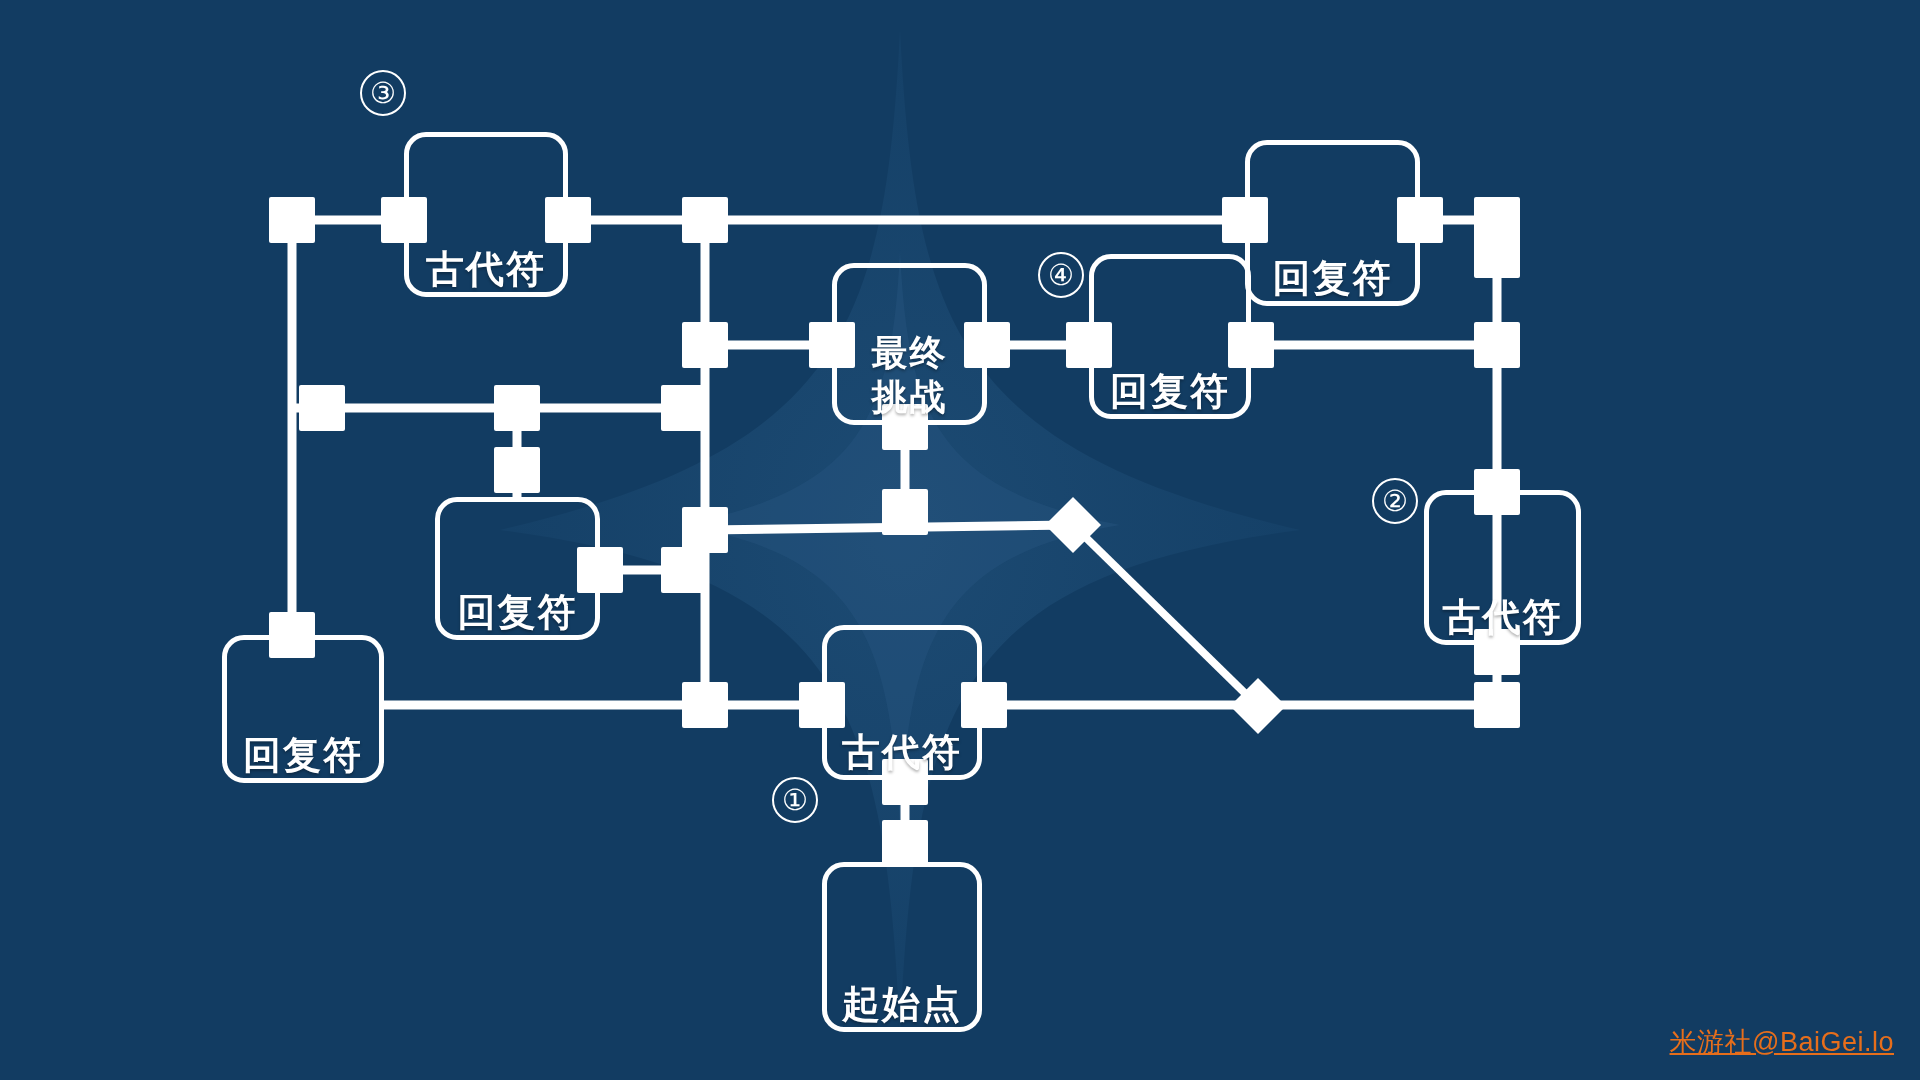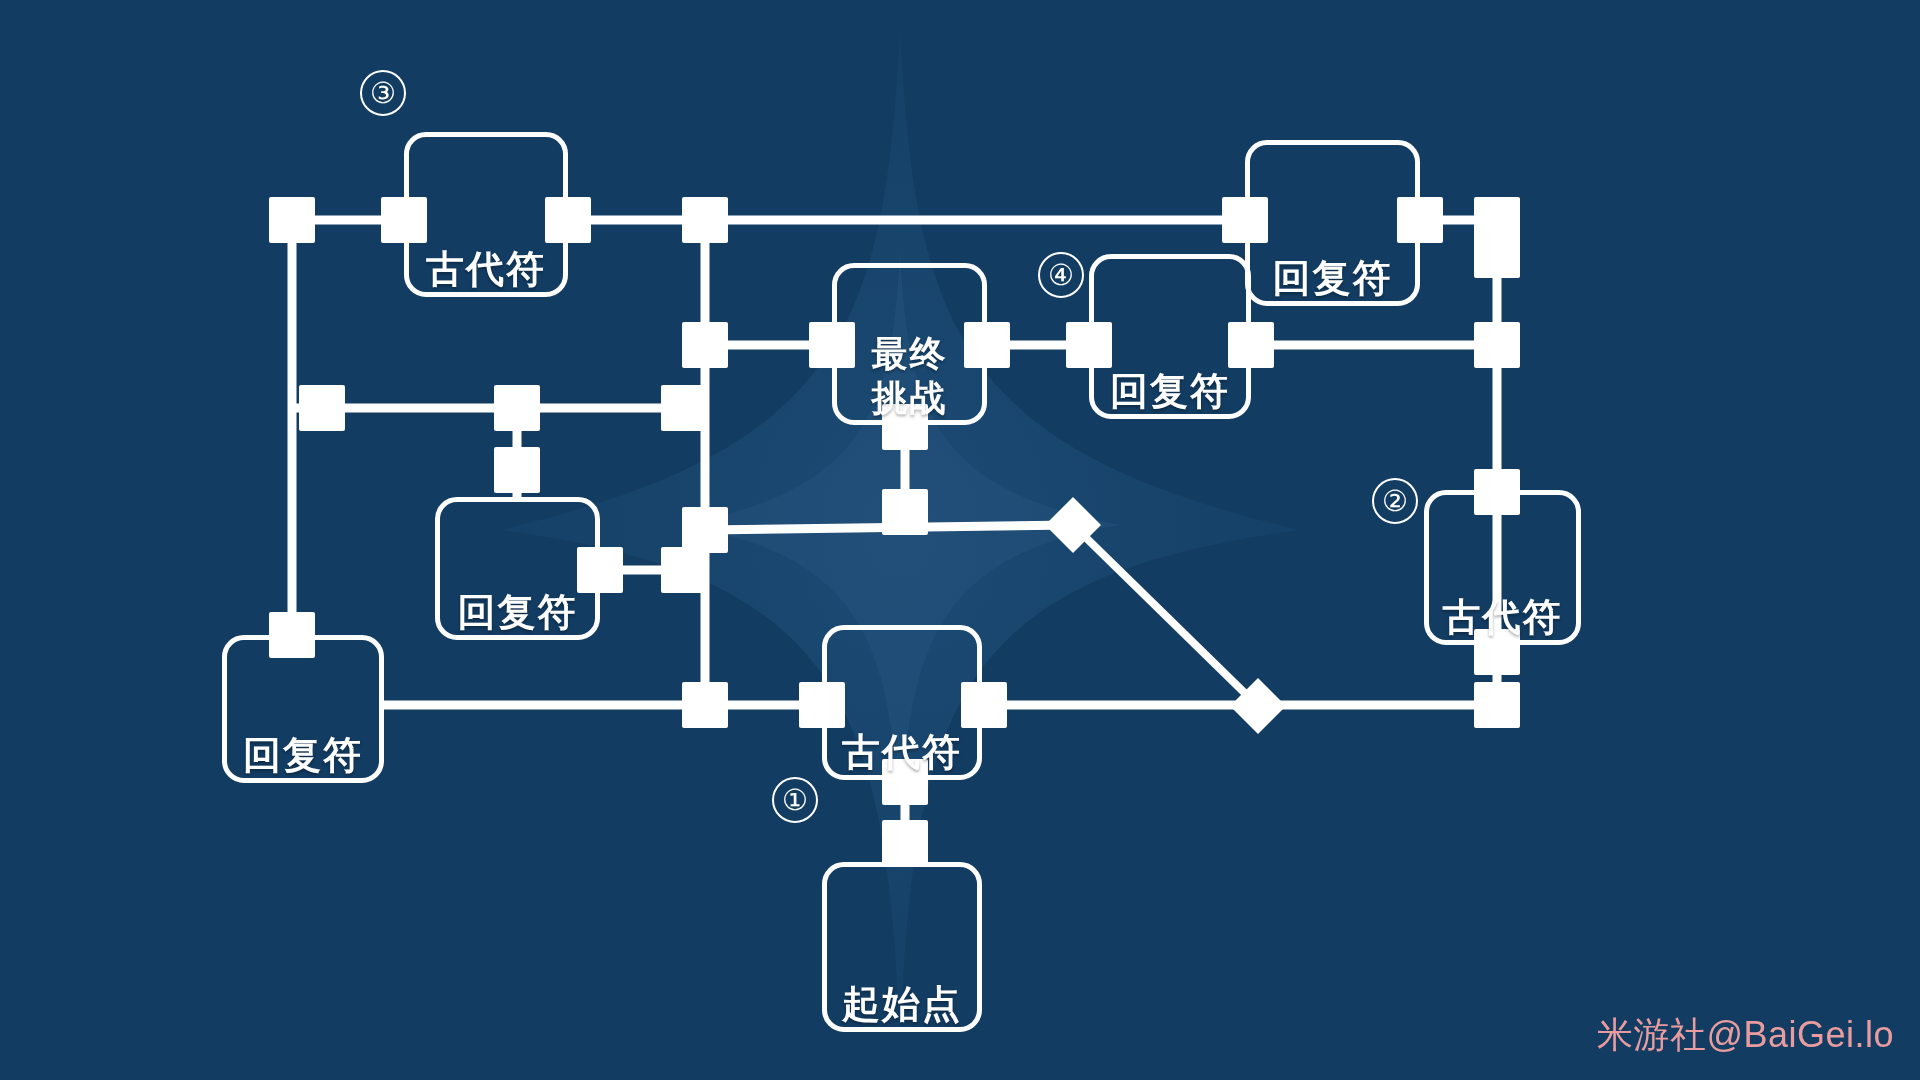--- a/index.html
+++ b/index.html
@@ -57,25 +57,26 @@
     line-height: 42px;
     text-align: center;
     z-index: 7;
     box-sizing: border-box;
   }
 
   #watermark {
     position: absolute;
     right: 26px;
     bottom: 20px;
-    color: #fca5a5;
-    font-size: 36px;
+    color: #f97316;
+    font-size: 27px;
     letter-spacing: 0.5px;
     z-index: 9;
     opacity: 0.92;
+    text-decoration: underline;
   }
 </style>
 </head>
 <body>
 
 <div id="stage">
 
   <svg id="bg-svg" viewBox="0 0 1920 1080" preserveAspectRatio="none">
     <defs>
       <radialGradient id="sparkGrad" cx="50%" cy="50%" r="50%">
@@ -189,21 +190,21 @@
 
   <div class="node" style="left:404px; top:132px; width:164px; height:165px;">
     <span class="node-label">古代符</span>
   </div>
   <div class="marker" style="left:360px; top:70px;">③</div>
 
   <div class="node" style="left:1245px; top:140px; width:175px; height:166px;">
     <span class="node-label">回复符</span>
   </div>
 
-  <div class="node" style="left:832px; top:263px; width:155px; height:162px;">
+  <div class="node" style="left:832px; top:263px; width:155px; height:162px;font-family:Liberation Serif, serif;">
     <span class="node-label two-line">最终
 挑战</span>
   </div>
 
   <div class="node" style="left:1089px; top:254px; width:162px; height:165px;">
     <span class="node-label">回复符</span>
   </div>
   <div class="marker" style="left:1038px; top:252px;">④</div>
 
   <div class="node" style="left:435px; top:497px; width:165px; height:143px;">

